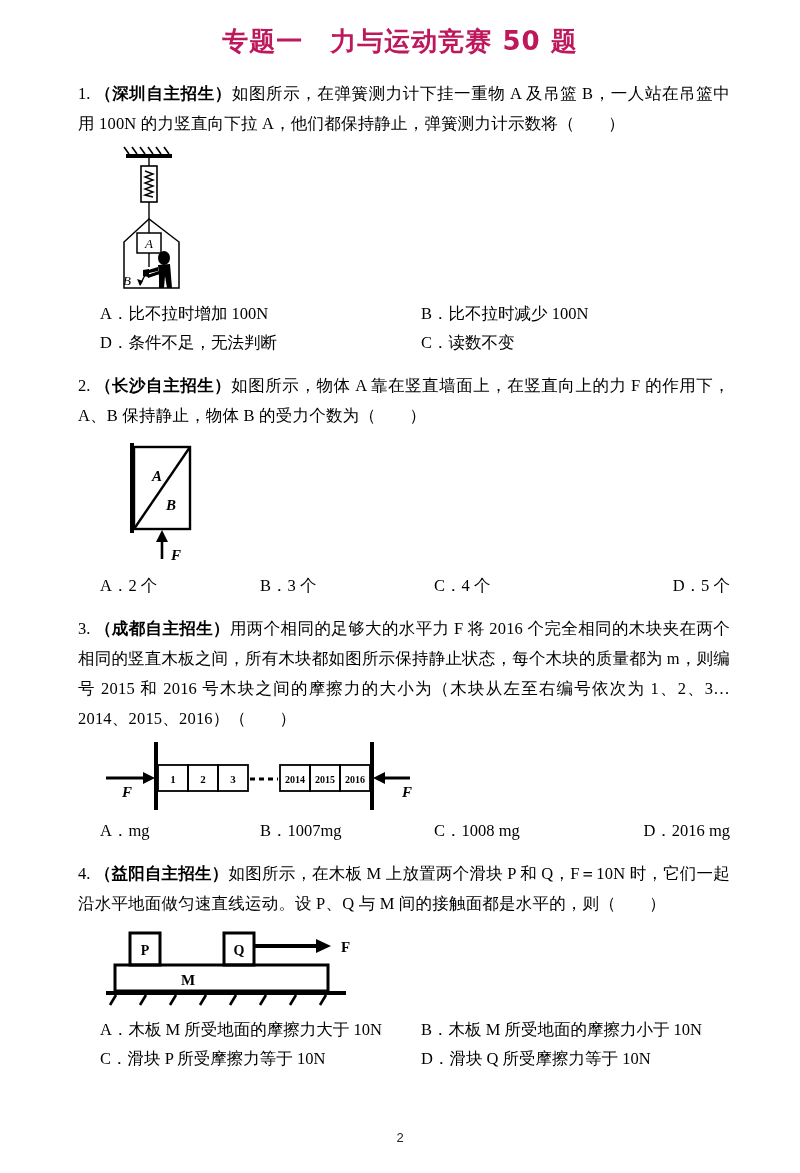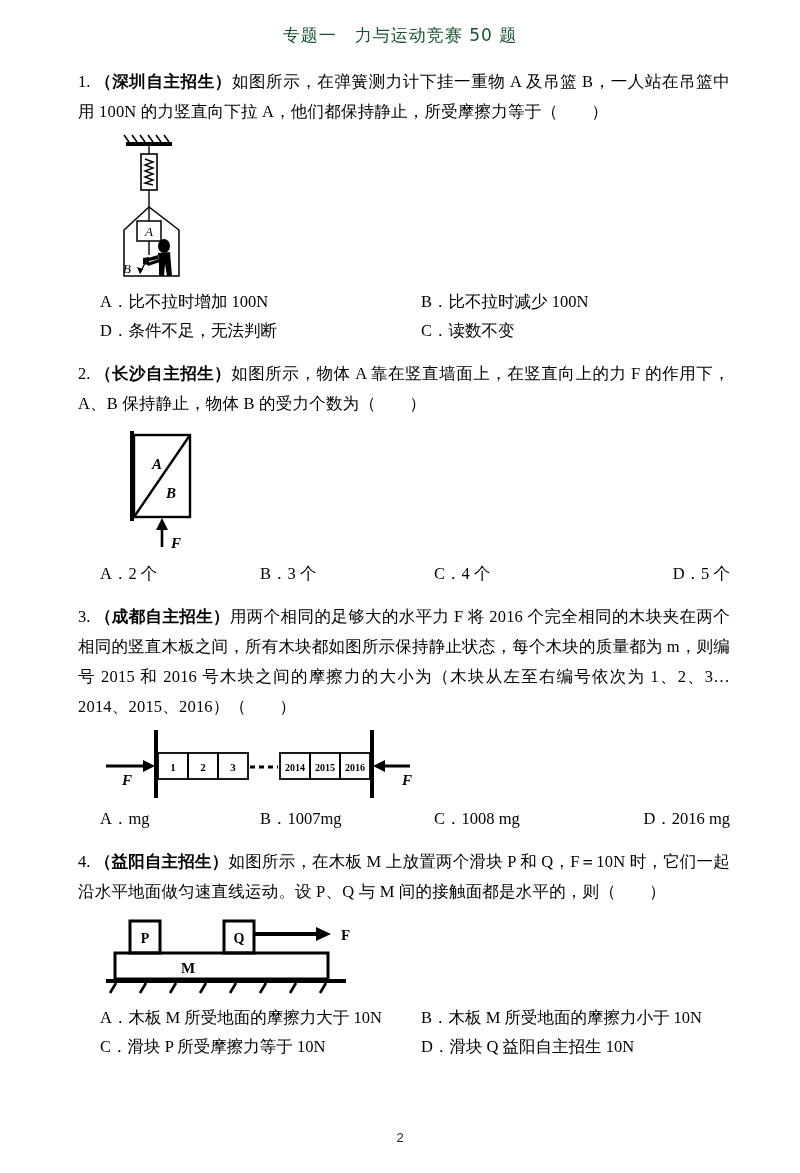--- a/index.html
+++ b/index.html
@@ -18,27 +18,27 @@
   .page {
     position: relative;
     width: 800px;
     height: 1173px;
     padding: 0;
     box-sizing: border-box;
   }
   .title {
     text-align: center;
     font-family: "DejaVu Sans", "Liberation Sans", sans-serif;
-    font-weight: normal;
-    font-size: 17px;
+    font-weight: bold;
+    font-size: 26px;
     letter-spacing: 1px;
     margin: 0;
     padding-top: 24px;
     padding-bottom: 6px;
-    color: #14532d;
+    color: #be185d;
   }
   .content {
     padding: 0 70px 0 78px;
   }
   .q-text {
     font-size: 16.5px;
     line-height: 30px;
     text-align: justify;
     margin: 14px 0 0 0;
     letter-spacing: 0.2px;
@@ -98,21 +98,21 @@
 
 <div class="page">
 
   <h1 class="title">专题一　力与运动竞赛 50 题</h1>
 
   <div class="content">
 
     <div class="question">
       <p class="q-text">
         <span class="num">1.</span>
-        <span class="src">（深圳自主招生）</span><span>如图所示，在弹簧测力计下挂一重物 A 及吊篮 B，一人站在吊篮中用 100N 的力竖直向下拉 A，他们都保持静止，所受摩擦力等于（　　）</span>
+        <span class="src">（深圳自主招生）</span><span>如图所示，在弹簧测力计下挂一重物 A 及吊篮 B，一人站在吊篮中用 100N 的力竖直向下拉 A，他们都保持静止，弹簧测力计示数将（　　）</span>
       </p>
 
       <div class="fig fig-1">
         <svg width="130" height="150" viewBox="0 0 130 150">
 
           <rect x="30" y="9" width="46" height="4" fill="#000"></rect>
 
           <g stroke="#000" stroke-width="1.6">
             <line x1="33" y1="9" x2="28" y2="2"></line>
             <line x1="41" y1="9" x2="36" y2="2"></line>
@@ -297,21 +297,21 @@
         </svg>
       </div>
 
       <div class="options">
         <div class="opt-row two">
           <div class="opt">A．木板 M 所受地面的摩擦力大于 10N</div>
           <div class="opt">B．木板 M 所受地面的摩擦力小于 10N</div>
         </div>
         <div class="opt-row two">
           <div class="opt">C．滑块 P 所受摩擦力等于 10N</div>
-          <div class="opt">D．滑块 Q 益阳自主招生 10N</div>
+          <div class="opt">D．滑块 Q 所受摩擦力等于 10N</div>
         </div>
       </div>
     </div>
 
   </div>
 
   <div class="page-num">2</div>
 </div>
 
 </body></html>

